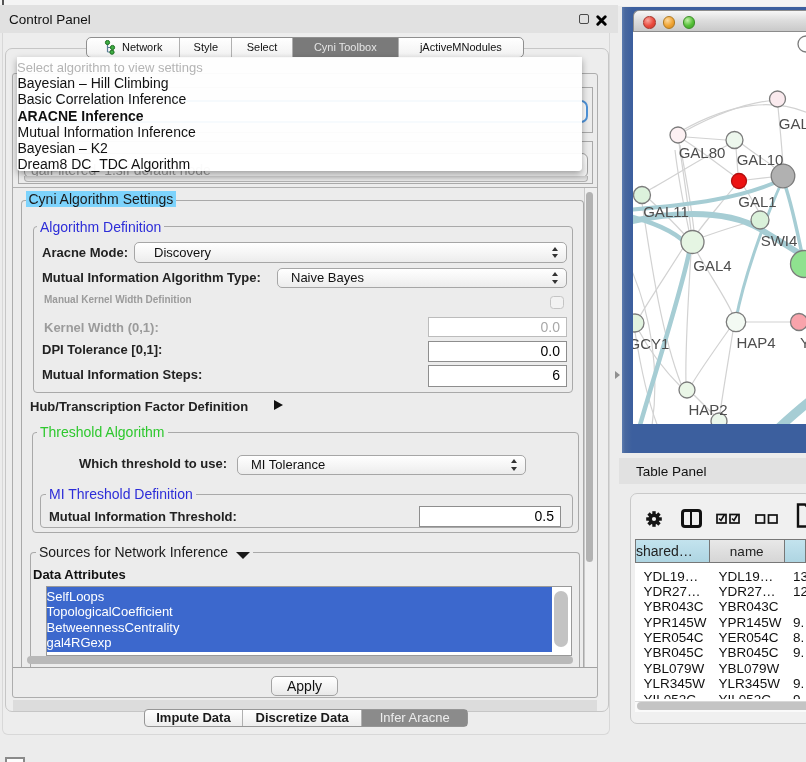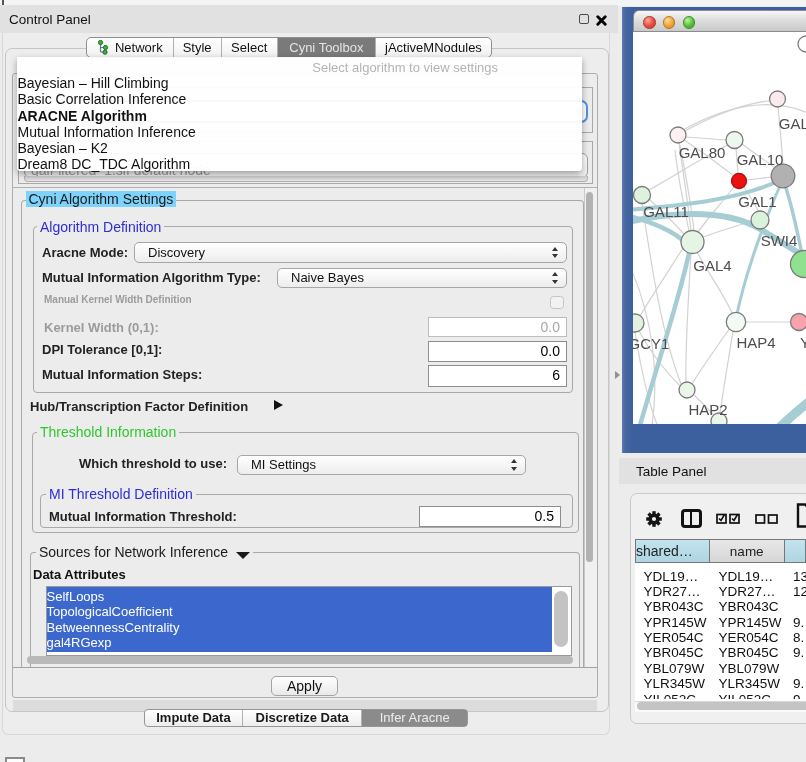--- a/index.html
+++ b/index.html
@@ -39,43 +39,43 @@
 <div class="ab" style="left:13px;top:187px;width:584px;height:1px;background:#b0b0b0"></div>
 
 <div class="ab" style="left:21px;top:200px;width:563px;height:467px;border:1px solid #a9a9a9;border-bottom:none;border-radius:4px 4px 0 0"></div>
 <div class="ab" style="left:25.5px;top:191px;font-size:14px;color:#1a1a1a;background:#7dd3fc;padding:0 3px">Cyni Algorithm Settings</div>
 
 <div class="ab" style="left:33px;top:226px;width:540px;height:167px;border:1px solid #a9a9a9;border-radius:4px"></div>
 <div class="ab" style="left:37px;top:218.5px;font-size:14px;color:#2d2dd8;background:#ececec;padding:0 3px">Algorithm Definition</div>
 
 <div class="ab b" style="left:42px;top:245px;font-size:13px;color:#222">Aracne Mode:</div>
 <div class="ab combo" style="left:134px;top:242px;width:433px;height:20.5px">
-    <span style="margin-left:13px">Discovery</span>
+    <span style="margin-left:19px">Discovery</span>
   </div>
 <div class="ab b" style="left:42px;top:270px;font-size:13px;color:#222">Mutual Information Algorithm Type:</div>
 <div class="ab combo" style="left:277px;top:267.5px;width:290px;height:20.5px">
     <span style="margin-left:13px">Naive Bayes</span>
   </div>
 <div class="ab b" style="left:44px;top:294px;font-size:10px;color:#9b9b9b">Manual Kernel Width Definition</div>
 <div class="ab" style="left:550px;top:296px;width:14px;height:12.5px;background:#f2f2f2;border:1.5px solid #c4c4c4;border-radius:3.5px"></div>
 <div class="ab b" style="left:44px;top:320px;font-size:13px;color:#9b9b9b">Kernel Width (0,1):</div>
 <div class="ab field" style="left:428px;top:316.5px;width:139px;height:20.5px;border:1px solid #bcbcbc;color:#a8a8a8">0.0</div>
 <div class="ab b" style="left:42px;top:341.5px;font-size:13px;color:#222">DPI Tolerance [0,1]:</div>
 <div class="ab field" style="left:428px;top:340.5px;width:139px;height:21px;border:1px solid #8e8e8e;color:#000">0.0</div>
 <div class="ab b" style="left:42px;top:366.5px;font-size:13px;color:#222">Mutual Information Steps:</div>
 <div class="ab field" style="left:428px;top:365px;width:139px;height:21.5px;border:1px solid #8e8e8e;color:#000">6</div>
 
 <div class="ab b" style="left:30px;top:399px;font-size:13px;color:#222">Hub/Transcription Factor Definition</div>
 <div class="ab" style="left:274px;top:400px;width:0;height:0;border-left:9px solid #111;border-top:5.5px solid transparent;border-bottom:5.5px solid transparent"></div>
 
 <div class="ab" style="left:32px;top:431.5px;width:547px;height:101px;border:1px solid #a9a9a9;border-radius:4px"></div>
-<div class="ab" style="left:37px;top:424px;font-size:14px;color:#2ec82e;background:#ececec;padding:0 3px">Threshold Information</div>
+<div class="ab" style="left:37px;top:424px;font-size:14px;color:#2ec82e;background:#ececec;padding:0 3px">Threshold Algorithm</div>
 <div class="ab b" style="left:79px;top:455.5px;font-size:13px;color:#222">Which threshold to use:</div>
 <div class="ab combo" style="left:237px;top:454.5px;width:289px;height:20.5px">
-    <span style="margin-left:13px">MI Settings</span>
+    <span style="margin-left:13px">MI Tolerance</span>
   </div>
 
 <div class="ab" style="left:40px;top:493.5px;width:533px;height:34.5px;border:1px solid #a9a9a9;border-radius:4px"></div>
 <div class="ab" style="left:46px;top:486px;font-size:14px;color:#2d2dd8;background:#ececec;padding:0 3px">MI Threshold Definition</div>
 <div class="ab b" style="left:49px;top:508.5px;font-size:13px;color:#222">Mutual Information Threshold:</div>
 <div class="ab field" style="left:419px;top:505.5px;width:142px;height:21px;border:1px solid #8e8e8e;color:#000">0.5</div>
 
 <div class="ab" style="left:30px;top:551.5px;width:550px;height:116px;border:1px solid #a9a9a9;border-bottom:none;border-radius:4px 4px 0 0"></div>
 <div class="ab" style="left:36px;top:543.5px;font-size:14px;color:#1a1a1a;background:#ececec;padding:0 3px">Sources for Network Inference <span style="display:inline-block;width:0;height:0;border-top:7.5px solid #1a1a1a;border-left:7.5px solid transparent;border-right:7.5px solid transparent;margin-left:4px;position:relative;top:2.5px"></span></div>
 <div class="ab b" style="left:33px;top:566.5px;font-size:13px;color:#111">Data Attributes</div>
@@ -89,36 +89,36 @@
 
 <div class="ab" style="left:13px;top:667px;width:584px;height:1px;background:#a2a2a2"></div>
 
 <div class="ab" style="left:584px;top:188px;width:13px;height:479px;background:#f0f0f0;border-left:1px solid #c9c9c9"></div>
 <div class="ab" style="left:585.5px;top:192px;width:7px;height:370px;background:#b2b2b2;border-radius:4px"></div>
 
 <div class="ab" style="left:271px;top:675.5px;width:67px;height:20px;background:linear-gradient(#ffffff,#f2f2f2 60%,#e8e8e8);border:1px solid #a3a3a3;border-radius:5px;text-align:center;font-size:14px;color:#111;line-height:18px">Apply</div>
 
 <div class="ab" style="left:13px;top:700px;width:584px;height:11px;background:#dcdcdc"></div>
 
-<div class="ab seg" style="left:86px;top:37px;width:406px;height:20.5px;border:1px solid #8f8f8f;border-radius:5px;background:linear-gradient(#ffffff,#f1f1f1);display:flex;font-size:13px;color:#111">
+<div class="ab seg" style="left:86px;top:37px;width:438px;height:20.5px;border:1px solid #8f8f8f;border-radius:5px;background:linear-gradient(#ffffff,#f1f1f1);display:flex;font-size:11px;color:#111">
   <div class="tseg" style="width:94px"><svg width="13" height="15" viewBox="0 0 13 15" style="margin-right:5px">
         <path d="M3.5 3 L3.5 12 M3.5 7.5 L7.5 7.5 M3.5 12 L7 12" stroke="#5a7d96" stroke-width="1.2" fill="none"></path>
         <circle cx="3.5" cy="2.5" r="2.1" fill="#3fae43" stroke="#1c6e20"></circle>
         <circle cx="8.5" cy="7.5" r="2.1" fill="#3fae43" stroke="#1c6e20"></circle>
         <circle cx="8" cy="12.2" r="2.1" fill="#3fae43" stroke="#1c6e20"></circle>
       </svg>Network</div>
   <div class="tseg" style="width:52px">Style</div>
   <div class="tseg" style="width:61px">Select</div>
   <div class="tseg" style="width:106.5px;background:#7a7a7a;color:#e4e4e4">Cyni Toolbox</div>
   <div class="tseg" style="width:125px;border-right:none">jActiveMNodules</div>
 </div>
 
 <div class="ab" style="left:17px;top:57px;width:565px;height:114px;background:rgba(255,255,255,0.95);border-radius:0 0 4px 4px;box-shadow:0 3px 7px rgba(0,0,0,0.35)"></div>
-<div class="ab" style="left:17px;top:60px;width:481px;text-align:right;font-size:13px;color:#b4b4b4">Select algorithm to view settings</div>
-<div class="ab" style="left:17.5px;top:75px;font-size:14px;color:#111;line-height:16.3px">Bayesian – Hill Climbing<br>Basic Correlation Inference<br><span class="b">ARACNE Algorithm</span><br>Mutual Information Inference<br>Bayesian – K2<br>Dream8 DC_TDC Algorithm</div>
+<div class="ab" style="left:17px;top:60px;width:481px;text-align:left;font-size:13px;color:#b4b4b4">Select algorithm to view settings</div>
+<div class="ab" style="left:17.5px;top:75px;font-size:14px;color:#111;line-height:16.3px">Bayesian – Hill Climbing<br>Basic Correlation Inference<br><span class="b">ARACNE Inference</span><br>Mutual Information Inference<br>Bayesian – K2<br>Dream8 DC_TDC Algorithm</div>
 
 <div class="ab seg" style="left:144px;top:709px;width:324px;height:17.5px;border:1px solid #969696;border-radius:4px;background:linear-gradient(#ffffff,#ededed);display:flex;font-size:13px;font-weight:bold;color:#1a1a1a">
   <div class="tseg" style="width:98.5px">Impute Data</div>
   <div class="tseg" style="width:120.3px">Discretize Data</div>
   <div class="tseg" style="width:105.2px;background:#8b8b8b;color:#ededed;border-right:none;font-weight:normal">Infer Aracne</div>
 </div>
 
 <div class="ab" style="left:615px;top:371px;width:0;height:0;border-left:5px solid #909090;border-top:4px solid transparent;border-bottom:4px solid transparent"></div>
 
 <div class="ab" style="left:5px;top:757px;width:20px;height:10px;background:#fdfdfd;border:2px solid #8a8a8a"></div>

